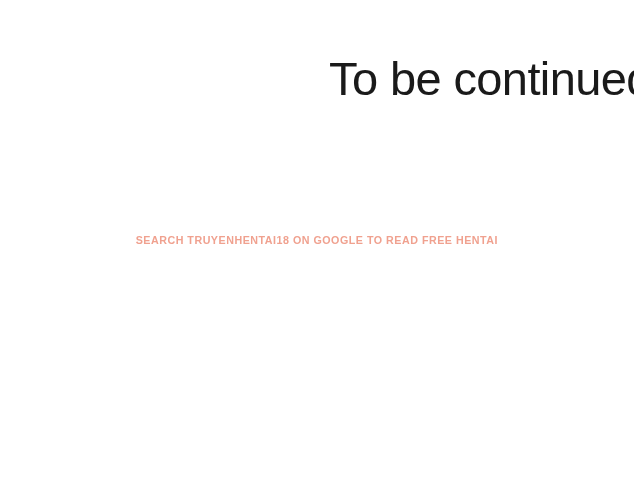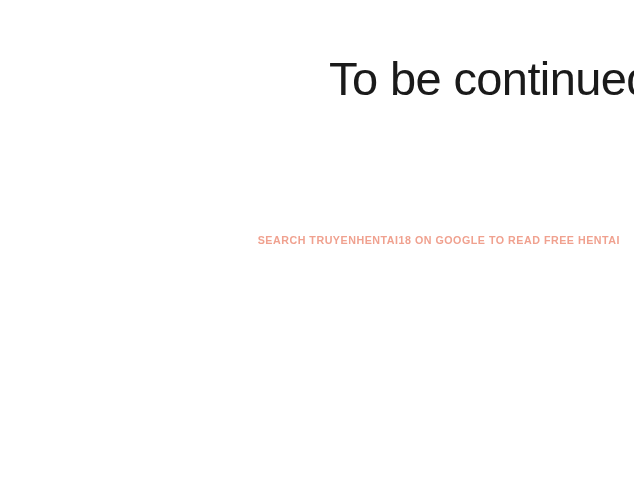--- a/index.html
+++ b/index.html
@@ -37,21 +37,21 @@
     white-space: nowrap;
     -webkit-font-smoothing: antialiased;
   }
 
   
   .watermark-row {
     position: absolute;
     left: 0;
     top: 230px;
     width: 634px;
-    text-align: right;
+    text-align: center;
     pointer-events: none;
   }
 
   .watermark-text {
     display: inline-block;
     font-family: "Liberation Sans", sans-serif;
     font-size: 11.5px;
     line-height: 14px;
     font-weight: 700;
     letter-spacing: 0.55px;

